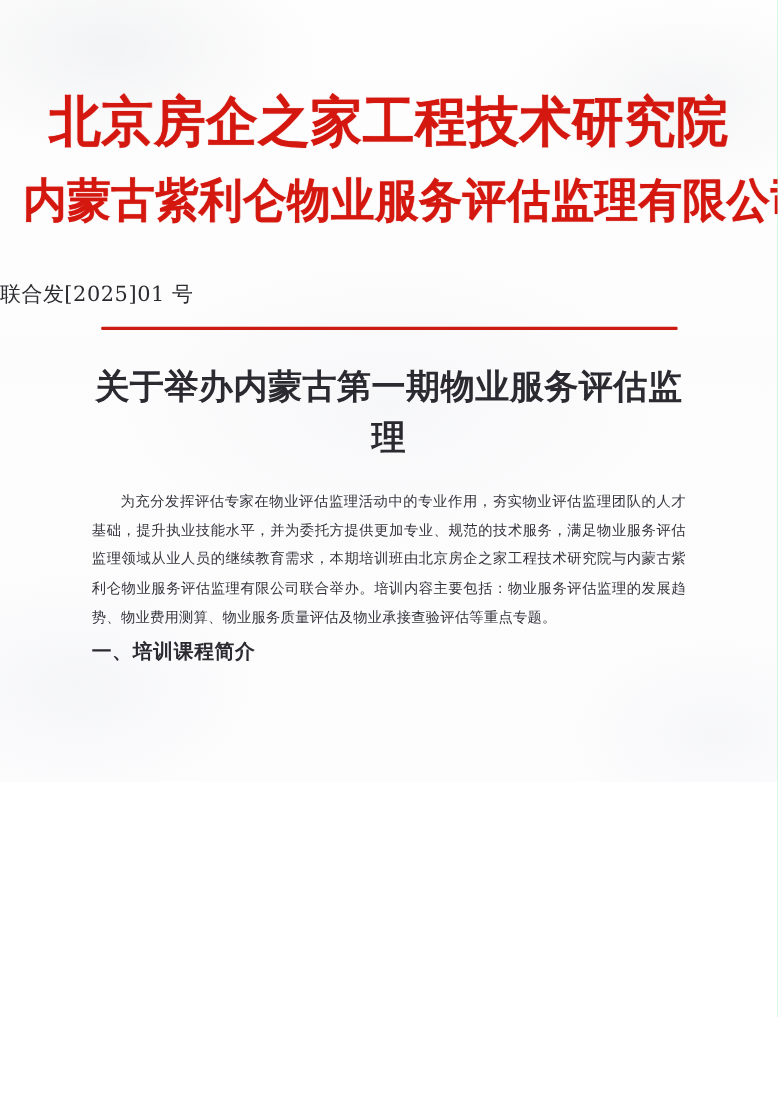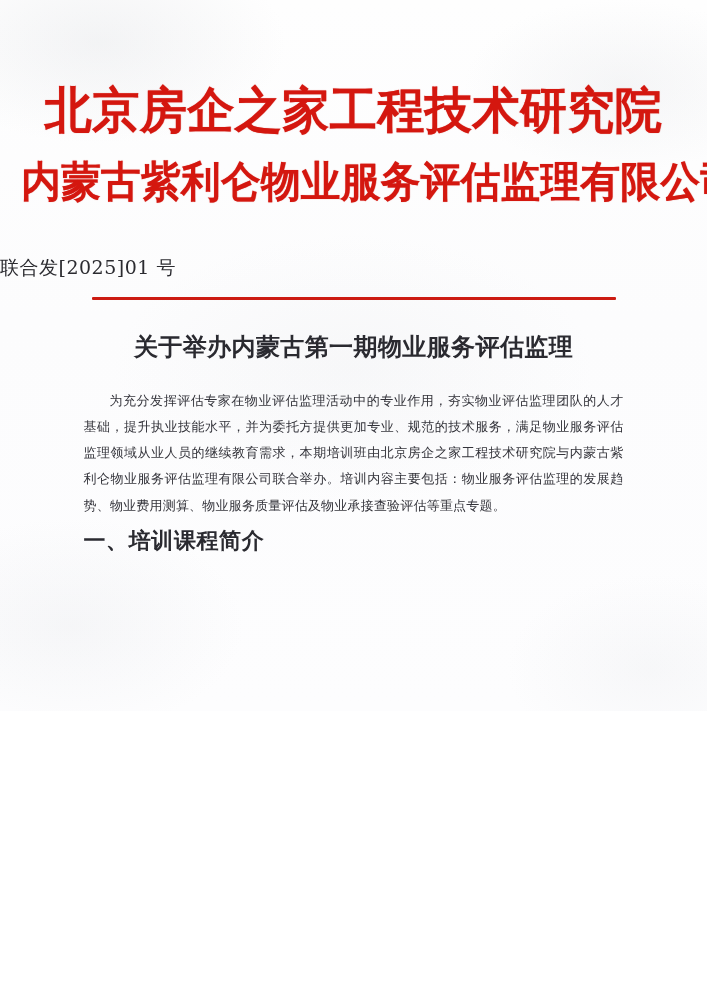--- a/index.html
+++ b/index.html
@@ -90,21 +90,21 @@
     border-radius: 1px;
   }
 
   
   .doc-title {
     margin: 30px auto 0 auto;
     width: 540px;
     text-align: center;
     font-family: "DejaVu Sans", "Liberation Sans", sans-serif;
     font-weight: bold;
-    font-size: 24px;
+    font-size: 31px;
     line-height: 1.48;
     color: #2a2a30;
     letter-spacing: 0.4px;
   }
 
   
   .body-block {
     margin: 22px auto 0 auto;
     width: 540px;
   }
@@ -117,21 +117,21 @@
     text-align: justify;
     text-justify: inter-ideograph;
     text-indent: 2em;
     margin: 0;
     letter-spacing: 0.2px;
   }
 
   .section-heading {
     font-family: "DejaVu Sans", "Liberation Sans", sans-serif;
     font-weight: bold;
-    font-size: 22px;
+    font-size: 18px;
     line-height: 2.02;
     color: #2a2a30;
     margin: 10px 0 4px 0;
     text-indent: 0;
     letter-spacing: 0.6px;
   }
 
   .para + .para {
     margin-top: 0;
   }

